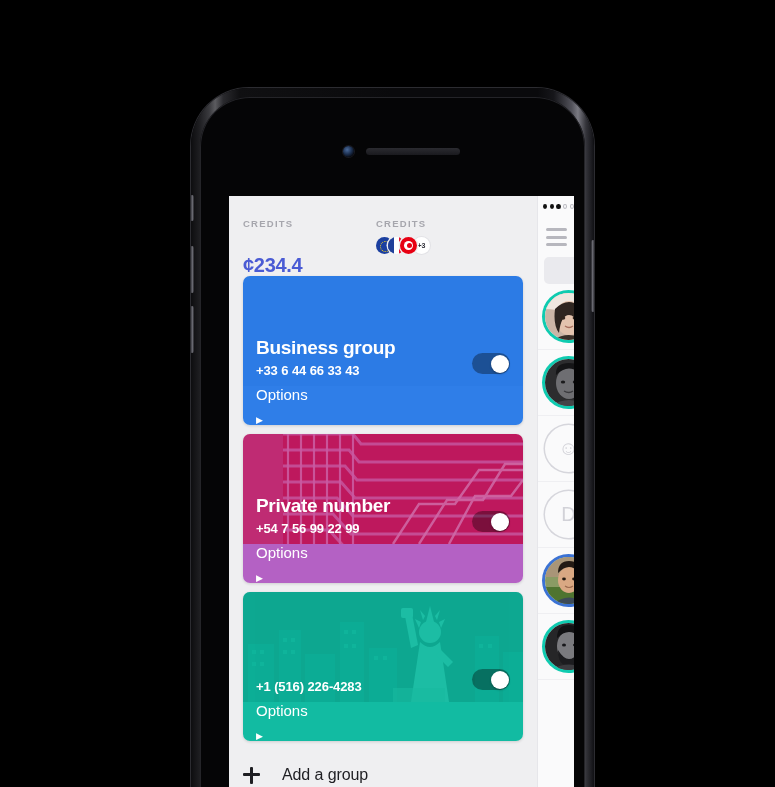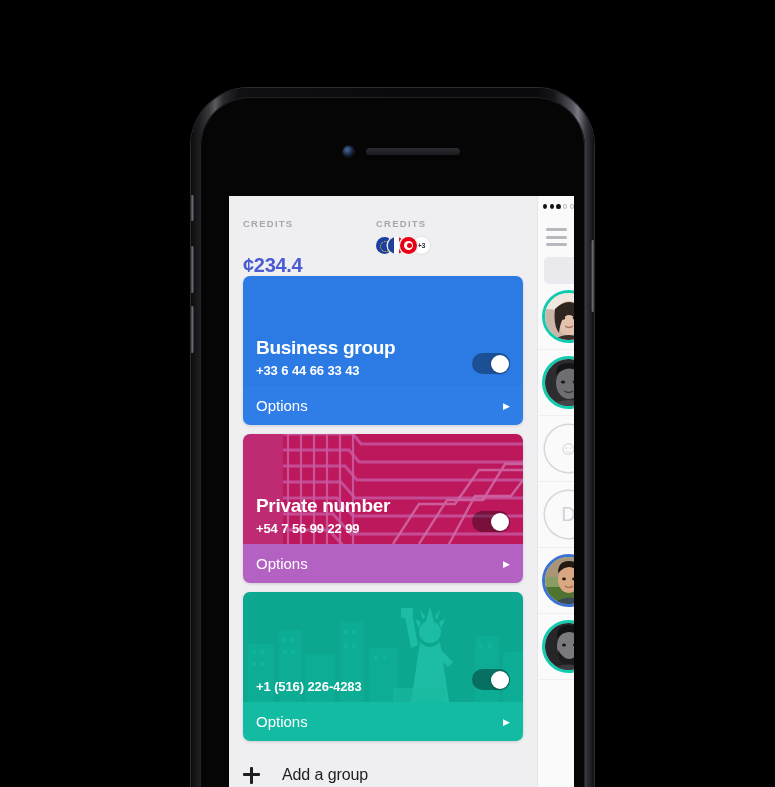--- a/index.html
+++ b/index.html
@@ -108,22 +108,22 @@
   .card-number { margin-top:4px; font-size:13px; font-weight:bold; color:#fff; letter-spacing:-.1px; }
   .toggle {
     width:38px; height:21px; border-radius:11px; position:relative; flex:none;
     margin-bottom:4px; background:rgba(0,0,0,.35);
   }
   .toggle .knob {
     position:absolute; right:1.5px; top:1.5px; width:18px; height:18px;
     border-radius:50%; background:#fff; box-shadow:0 1px 2px rgba(0,0,0,.3);
   }
   .card-options {
-    height:39px; display:flex; align-items:center; justify-content:space-between;
-    padding:0 13px; font-size:15px; color:#fff;
+    height:39px; display:flex; align-items:flex-start; justify-content:space-between;
+    padding:0 13px; font-size:15px; color:#fff;flex-direction:column;
   }
   .caret { font-size:9px; color:#fff; }
 
   
   .c-blue .card-main { background:#2c7be5; }
   .c-blue .card-options { background:#2f7ee8; }
   
   .c-purple .card-main { background:#be185d; }
   .c-purple .card-options { background:#b461c4; }
   

